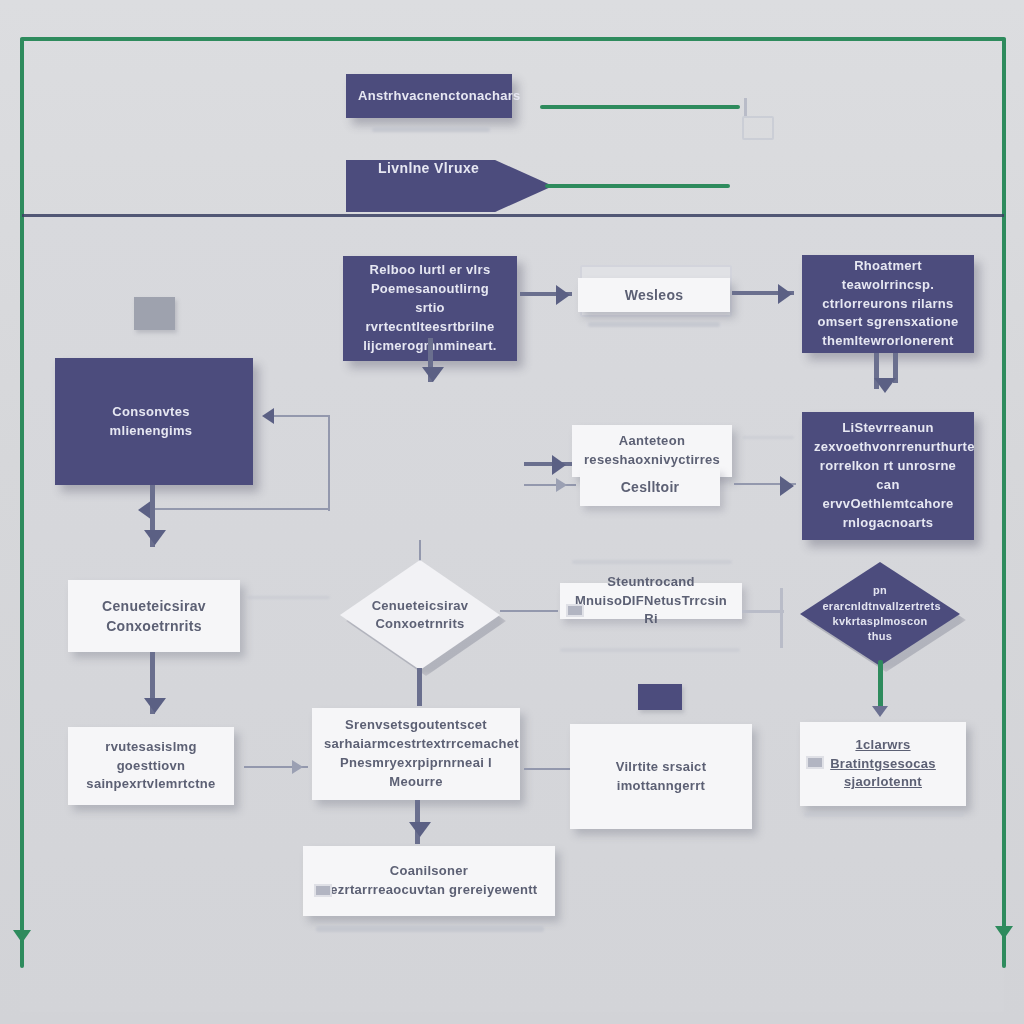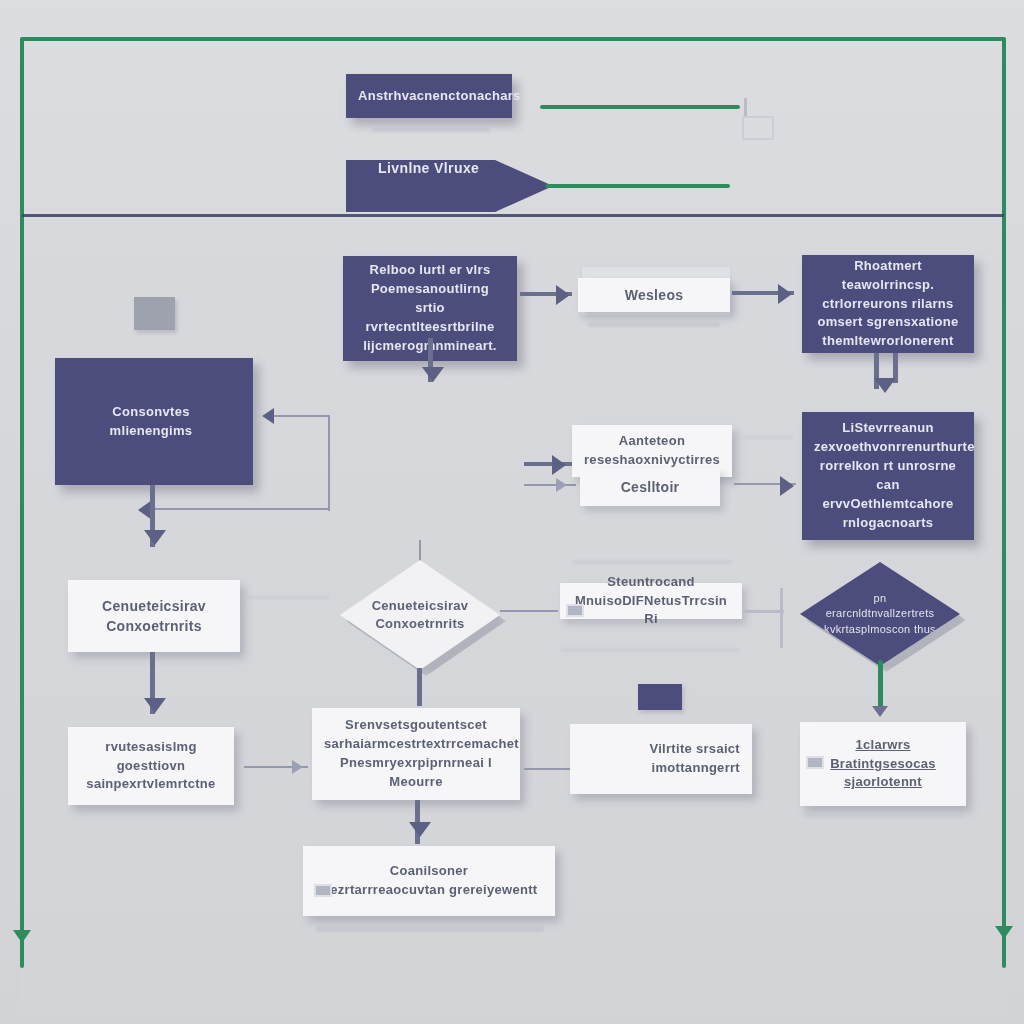--- a/index.html
+++ b/index.html
@@ -78,21 +78,21 @@
   
   .diamond{
     position:absolute;
     display:flex;align-items:center;justify-content:center;
     text-align:center;
     clip-path:polygon(50% 0%,100% 50%,50% 100%,0% 50%);
     line-height:1.4;
     letter-spacing:.3px;
   }
   .diamond.light{background:#f2f2f5;color:#5d6175;font-size:13px;font-weight:600;}
-  .diamond.dark{background:#4c4c7d;color:#e3e4f0;font-size:11px;font-weight:400;}
+  .diamond.dark{background:#4c4c7d;color:#e3e4f0;font-size:11px;font-weight:700;}
   .diamond .txt{display:block;width:72%;white-space:pre-line;filter:blur(.35px);}
   .diamond-shadow{
     position:absolute;
     clip-path:polygon(50% 0%,100% 50%,50% 100%,0% 50%);
     background:rgba(95,98,118,.30);
     filter:blur(3px);
   }
 
   
   .pennant{
@@ -331,21 +331,21 @@
 
   <div class="node light" style="left:312px;top:708px;width:208px;height:92px;font-size:13px;">
     <span class="txt">Srenvsetsgoutentscet
 sarhaiarmcestrtextrrcemachet
 Pnesmryexrpiprnrneai l Meourre</span>
   </div>
 
   <div class="conn thin h" style="left:524px;top:768px;width:48px;"></div>
   <div class="chevron" style="left:570px;top:759px;"></div>
 
-  <div class="node light" style="left:570px;top:724px;width:182px;height:70px;font-size:13px;text-align:right;">
+  <div class="node light" style="left:570px;top:724px;width:182px;height:105px;font-size:13px;">
     <span class="txt">Vilrtite srsaict
 imottanngerrt</span>
   </div>
 
   <div class="node light" style="left:800px;top:722px;width:166px;height:84px;font-size:13px;text-decoration:underline;">
     <span class="txt">1clarwrs
 Bratintgsesocas
 sjaorlotennt</span>
   </div>
   <div class="mini-icon" style="left:806px;top:756px;"></div>

